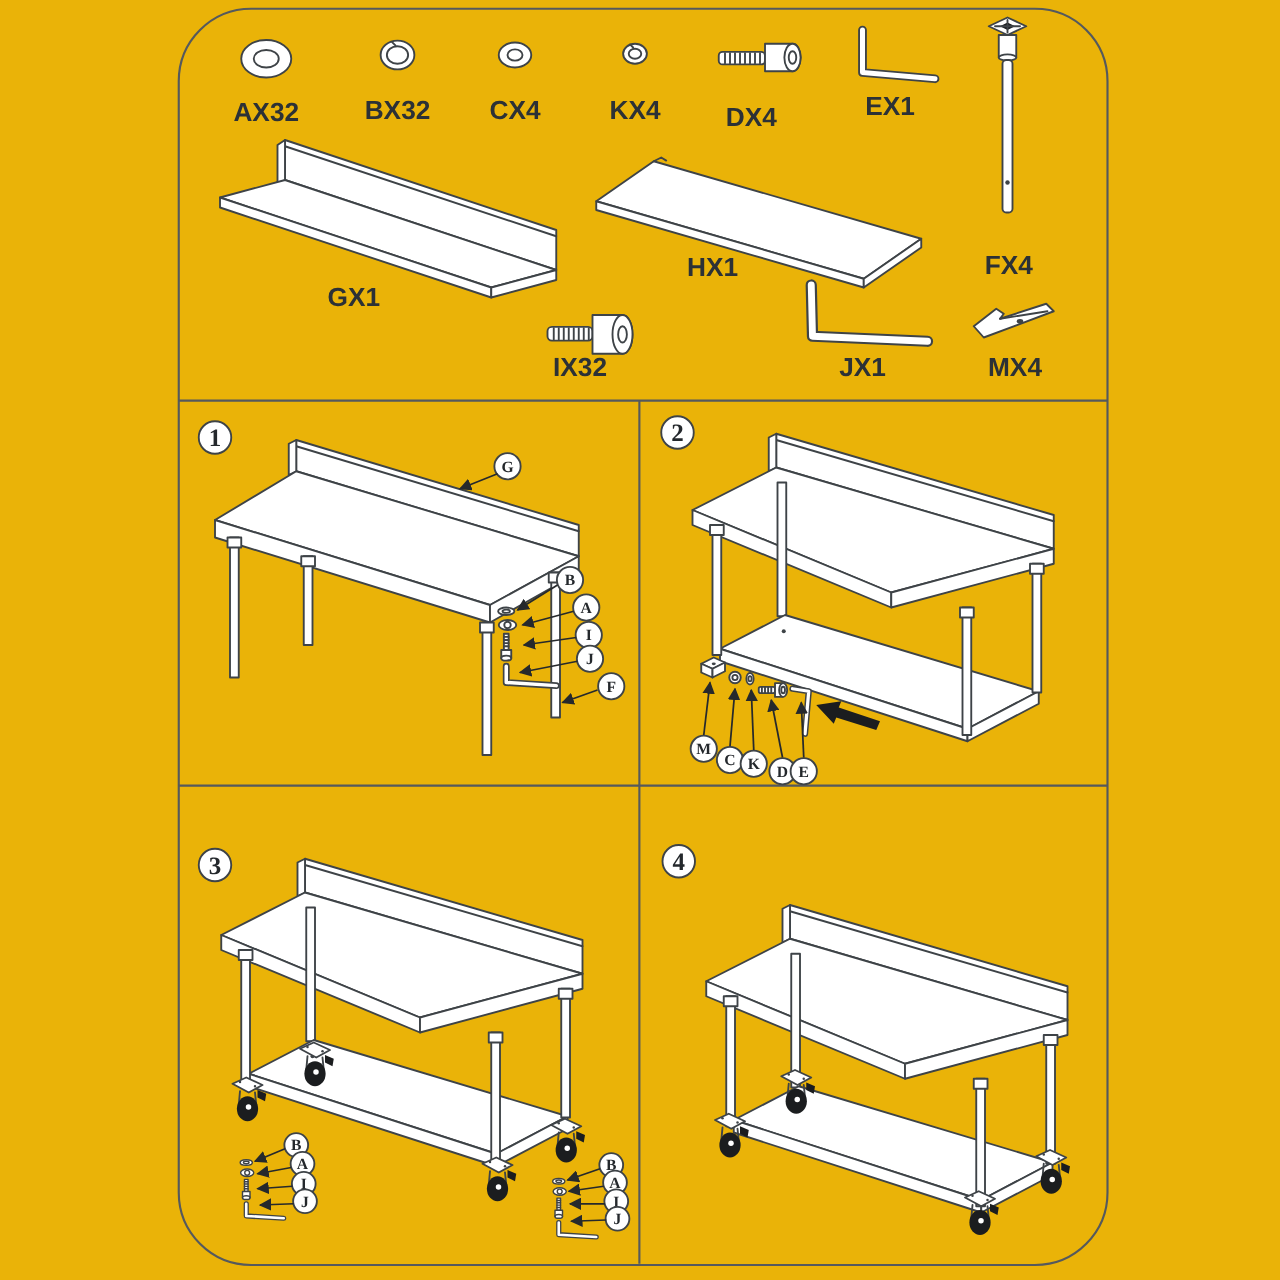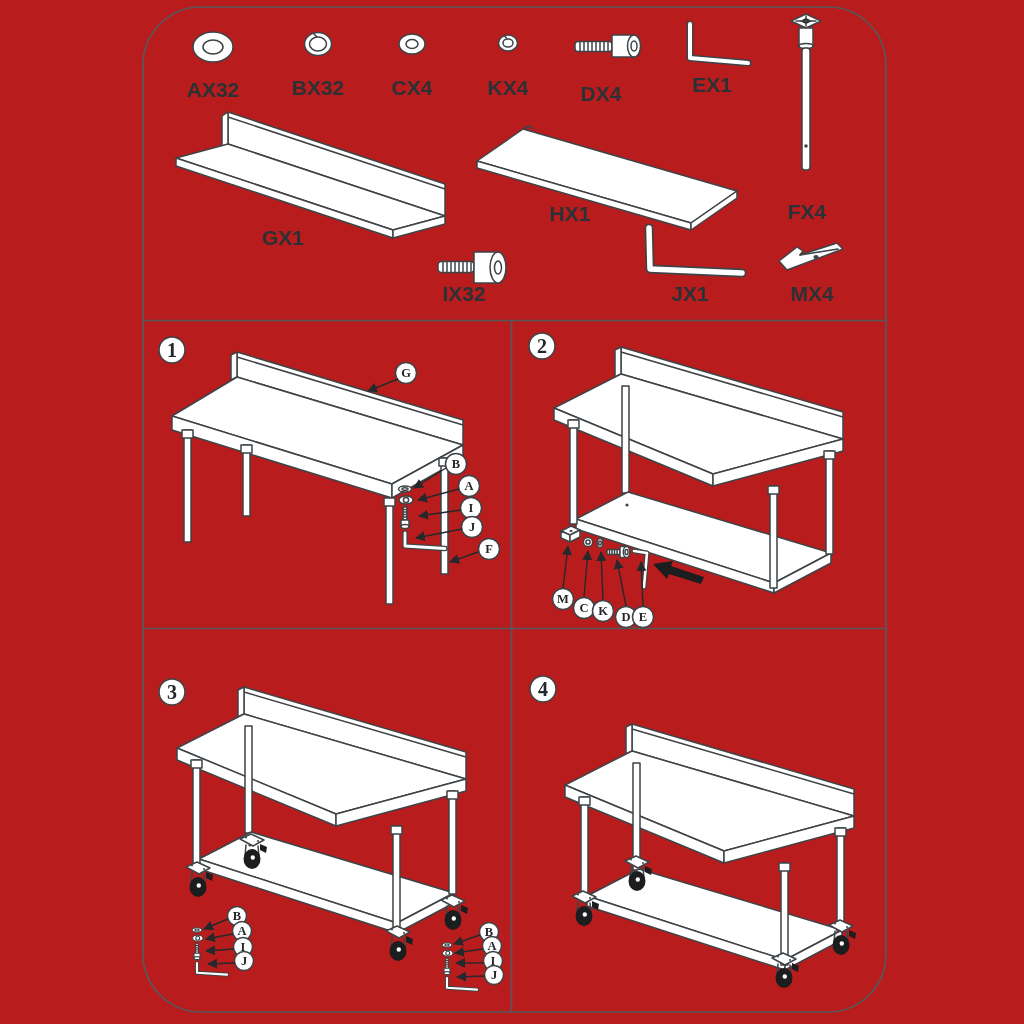--- a/index.html
+++ b/index.html
@@ -1,16 +1,16 @@
 <!DOCTYPE html>
 <html><head>
 <meta charset="utf-8">
 <style>
   html,body{margin:0;padding:0;background:#ffffff;}
-  .page{position:relative;width:1024px;height:1024px;background:#b91c1c;overflow:hidden;
+  .page{position:relative;width:1024px;height:1024px;background:#eab308;overflow:hidden;
         font-family:"Liberation Sans",sans-serif;}
   svg{display:block;}
   .bd{stroke:#55595d;stroke-width:1.7;fill:none;}
   .ln{stroke:#3e4347;stroke-width:1.5;fill:none;stroke-linejoin:round;stroke-linecap:round;}
   .wh{fill:#ffffff;}
   .fl{fill:#3e4347;stroke:none;}
   .dk{fill:#1b1d1f;stroke:none;}
   .t-out{stroke:#3e4347;fill:none;stroke-linecap:round;stroke-linejoin:round;}
   .t-in{stroke:#ffffff;fill:none;stroke-linecap:round;stroke-linejoin:round;}
   .arr{stroke:#26292c;stroke-width:1.4;fill:none;marker-end:url(#ah);}

